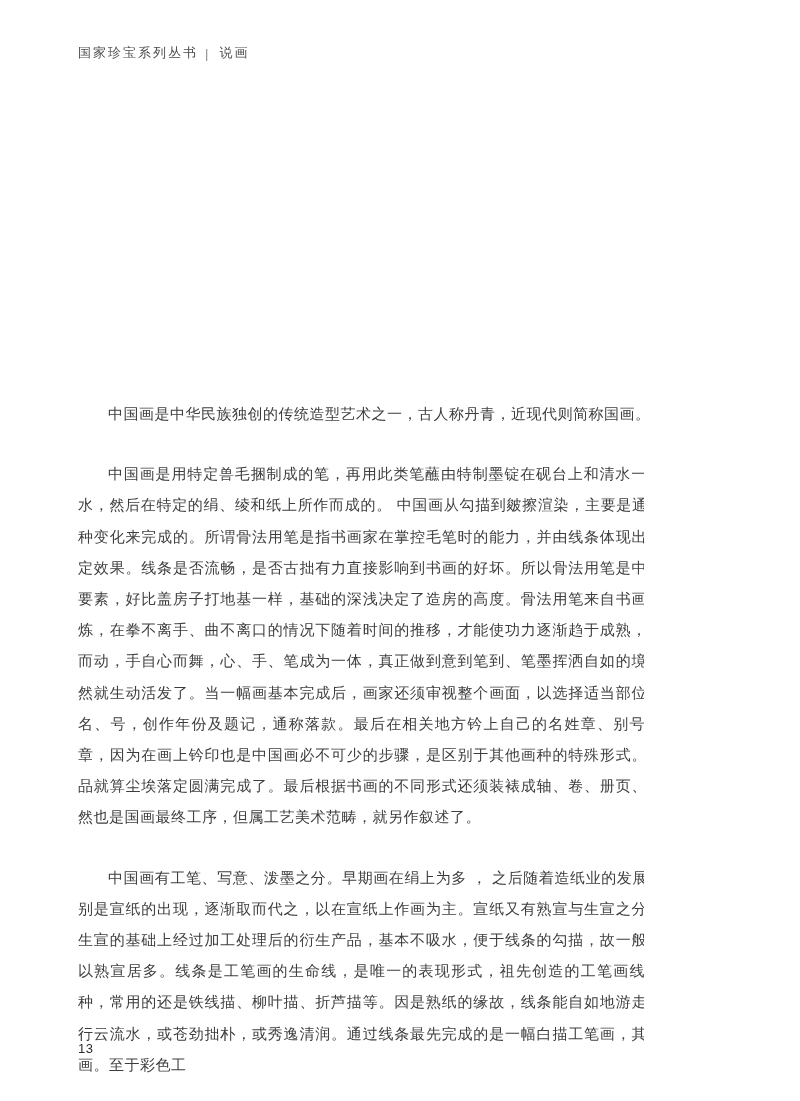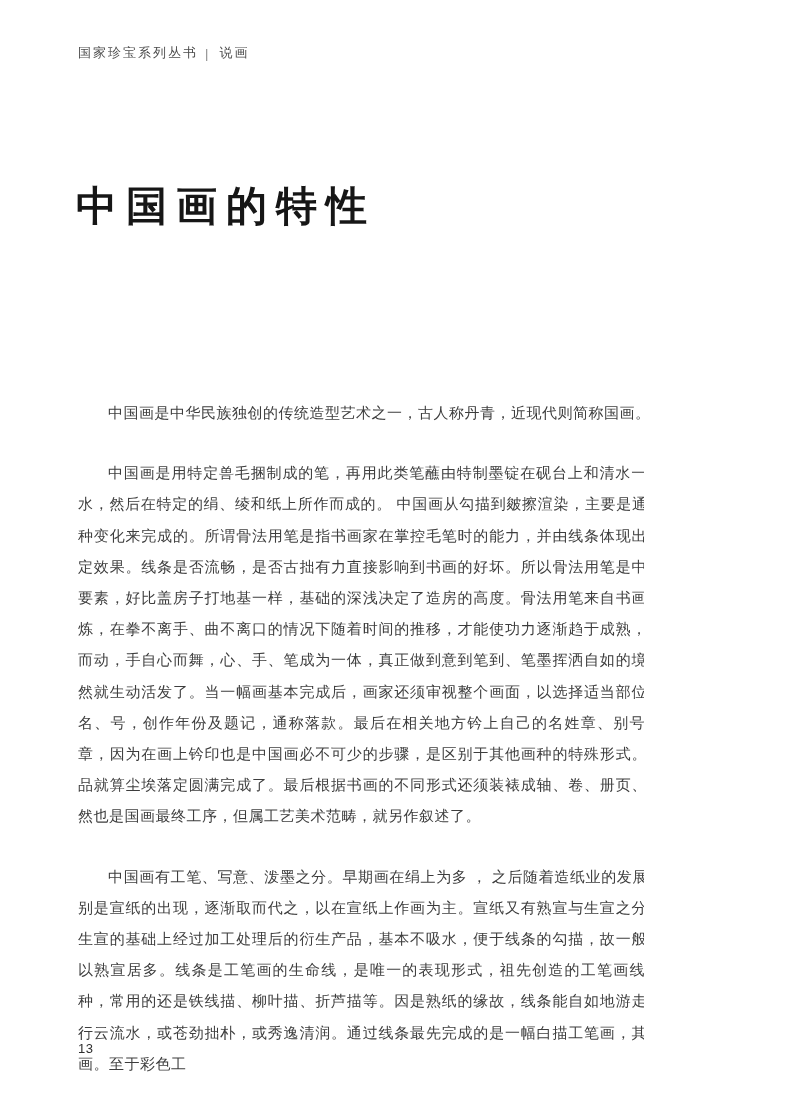--- a/index.html
+++ b/index.html
@@ -50,41 +50,39 @@
     width: 648px;
     font-size: 15px;
     line-height: 31.2px;
     color: #3d3d3d;
     text-align: justify;
     letter-spacing: 0.5px;
   }
   .body-text p {
     margin: 0 0 29px 0;
     text-indent: 2em;
-    font-family: Liberation Serif, serif;
   }
   .page-number {
     position: absolute;
     top: 1041px;
     left: 78px;
     font-size: 13px;
     color: #2e2e2e;
     letter-spacing: 0.5px;
   }
 </style>
 </head>
 <body>
 
 <div class="page">
 
   <div class="running-header">
     <span>国家珍宝系列丛书</span><span class="divider">|</span><span>说画</span>
   </div>
 
-  <h1 class="chapter-title">中国画的特性</h1>
 
   <div class="body-text">
     <p>中国画是中华民族独创的传统造型艺术之一，古人称丹青，近现代则简称国画。</p>
     <p>中国画是用特定兽毛捆制成的笔，再用此类笔蘸由特制墨锭在砚台上和清水一起磨出的墨水，然后在特定的绢、绫和纸上所作而成的。 中国画从勾描到皴擦渲染，主要是通过线条的各种变化来完成的。所谓骨法用笔是指书画家在掌控毛笔时的能力，并由线条体现出来的一种特定效果。线条是否流畅，是否古拙有力直接影响到书画的好坏。所以骨法用笔是中国画的基本要素，好比盖房子打地基一样，基础的深浅决定了造房的高度。骨法用笔来自书画家的日常磨炼，在拳不离手、曲不离口的情况下随着时间的推移，才能使功力逐渐趋于成熟，达到笔随手而动，手自心而舞，心、手、笔成为一体，真正做到意到笔到、笔墨挥洒自如的境地，画面自然就生动活发了。当一幅画基本完成后，画家还须审视整个画面，以选择适当部位写上自己的名、号，创作年份及题记，通称落款。最后在相关地方钤上自己的名姓章、别号章及各种闲章，因为在画上钤印也是中国画必不可少的步骤，是区别于其他画种的特殊形式。一件书画作品就算尘埃落定圆满完成了。最后根据书画的不同形式还须装裱成轴、卷、册页、镜片等，虽然也是国画最终工序，但属工艺美术范畴，就另作叙述了。</p>
     <p>中国画有工笔、写意、泼墨之分。早期画在绢上为多 ， 之后随着造纸业的发展与普及，特别是宣纸的出现，逐渐取而代之，以在宣纸上作画为主。宣纸又有熟宣与生宣之分，熟宣是在生宣的基础上经过加工处理后的衍生产品，基本不吸水，便于线条的勾描，故一般工笔画选择以熟宣居多。线条是工笔画的生命线，是唯一的表现形式，祖先创造的工笔画线条多达十余种，常用的还是铁线描、柳叶描、折芦描等。因是熟纸的缘故，线条能自如地游走于纸上，如行云流水，或苍劲拙朴，或秀逸清润。通过线条最先完成的是一幅白描工笔画，其也可独立为画。至于彩色工</p>
   </div>
 
   <div class="page-number">13</div>
 
 </div>

